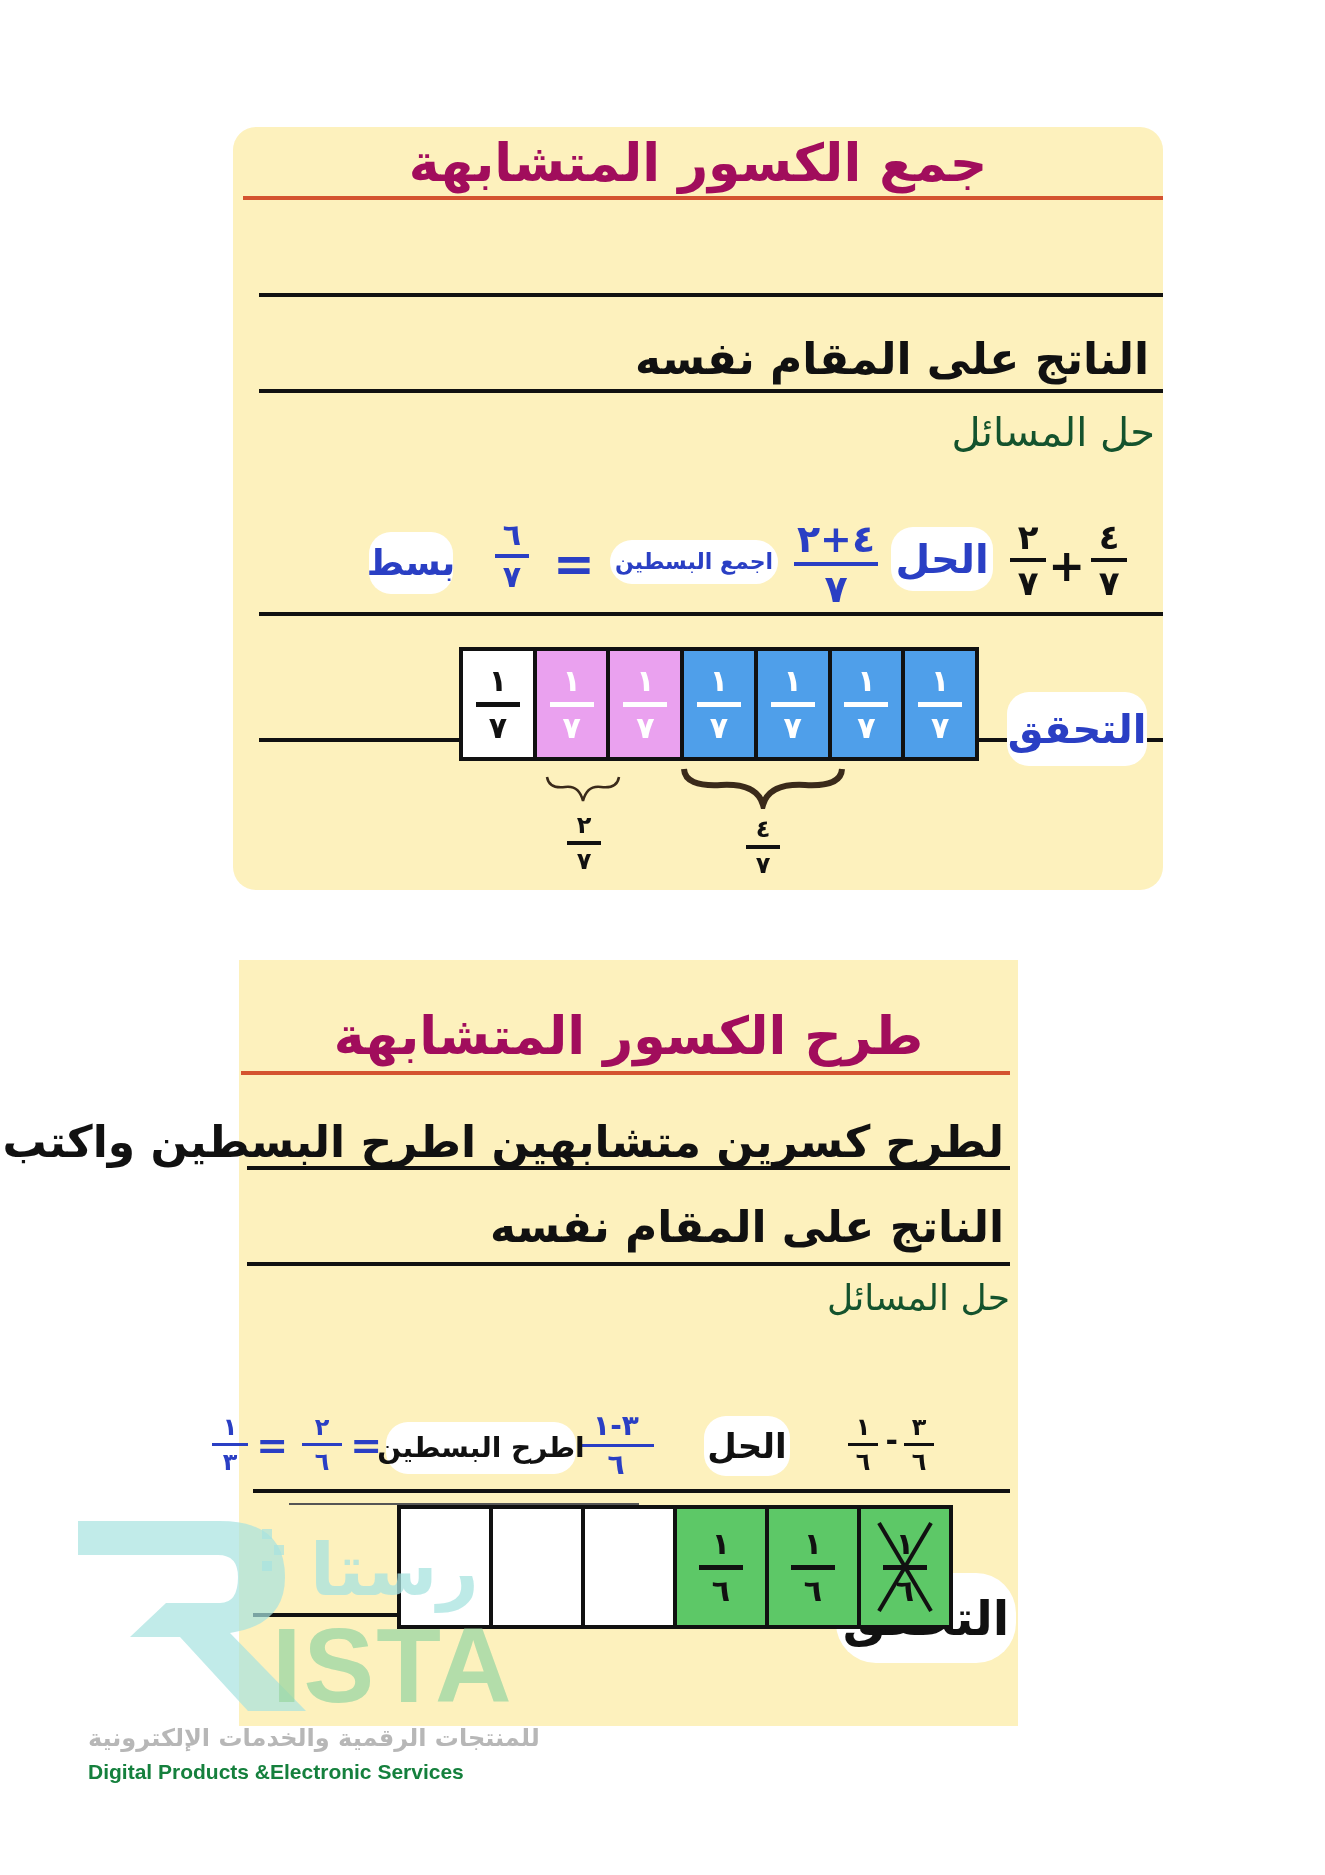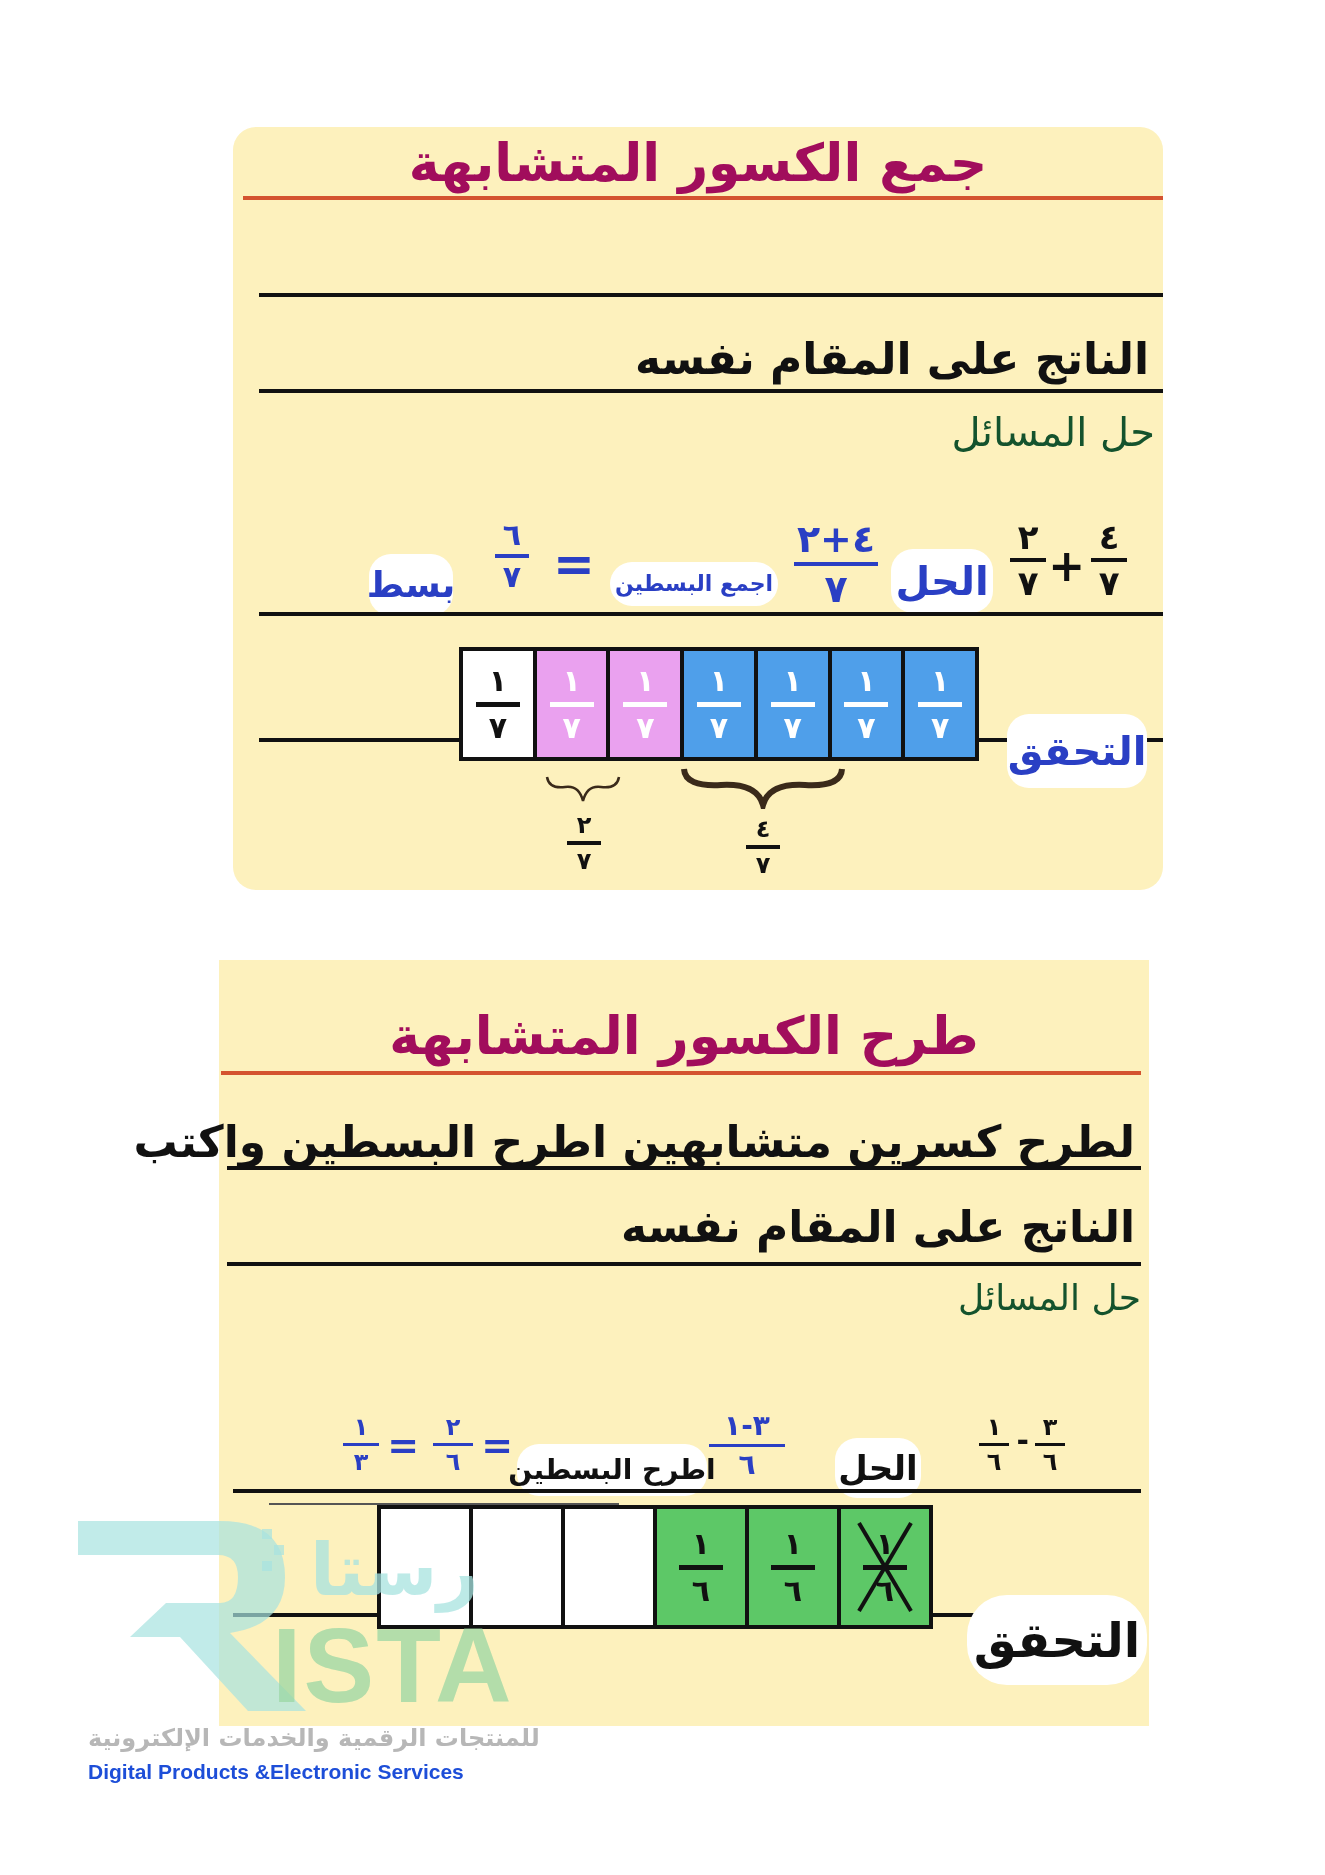--- a/index.html
+++ b/index.html
@@ -5,21 +5,21 @@
   * { box-sizing: border-box; margin: 0; padding: 0; }
   html, body { width: 1325px; height: 1875px; background: #ffffff; overflow: hidden; }
   body { position: relative; font-family: "DejaVu Sans", sans-serif; color: #111; }
 
   .card {
     position: absolute;
     background: #fdf1bd;
     direction: rtl;
   }
   #card-add { left: 233px; top: 127px; width: 930px; height: 763px; border-radius: 23px; }
-  #card-sub { left: 219px; top: 960px; width: 930px; height: 766px; }
+  #card-sub { left: 239px; top: 960px; width: 779px; height: 766px; }
 
   .abs { position: absolute; }
   .title {
     color: #a10d5c;
     font-weight: bold;
     font-size: 52px;
     line-height: 1;
     white-space: nowrap;
     text-align: center;
   }
@@ -49,21 +49,20 @@
   }
   .pill {
     background: #ffffff;
     border-radius: 22px;
     font-weight: bold;
     white-space: nowrap;
     line-height: 1;
     display: flex;
     align-items: center;
     justify-content: center;
-    margin-top: 22px;
   }
   .frac {
     display: flex; flex-direction: column; align-items: center;
     font-weight: bold; line-height: 1;
   }
   .frac .num, .frac .den { display: block; }
   .frac .bar { display: block; height: 4px; width: 100%; margin: 4px 0; }
   .blue { color: #2a3fc4; }
   .blue .bar { background: #2a3fc4; }
   .black { color: #111; }
@@ -89,21 +88,21 @@
   .cell.pink { background: #eaa1ef; }
   .cell.blue-cell { background: #4f9fea; }
   .cell.green { background: #5dc867; }
   .cell.pink .frac, .cell.blue-cell .frac { color: #ffffff; }
   .cell.pink .frac .bar, .cell.blue-cell .frac .bar { background: #ffffff; }
 
   .brace svg { display: block; }
 
   .watermark { position: absolute; pointer-events: none; }
   .wm-ar { color: #b7b7b7; font-weight: bold; font-size: 24px; white-space: nowrap; direction: rtl; }
-  .wm-en { color: #1d4ed8; font-weight: bold; font-size: 21px; white-space: nowrap; font-family: "Liberation Sans", sans-serif; }
+  .wm-en { color: #15803d; font-weight: bold; font-size: 21px; white-space: nowrap; font-family: "Liberation Sans", sans-serif; }
 </style>
 </head>
 <body>
 
 <section class="card" id="card-add">
   <div class="abs title" style="left:0; right:0; top:10px;">جمع الكسور المتشابهة</div>
   <div class="red-rule" style="left:10px; right:0; top:69px;"></div>
 
   <div class="black-rule" style="left:26px; right:0; top:166px;"></div>
 

